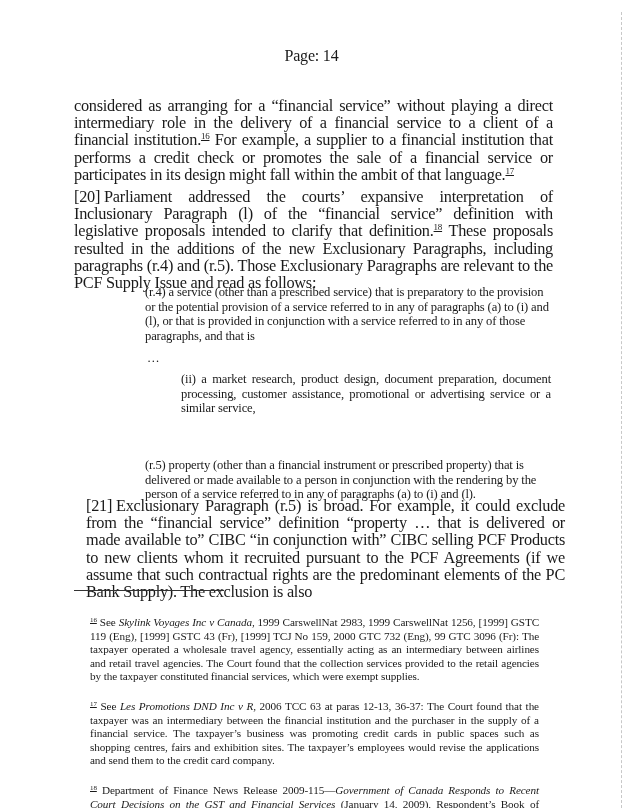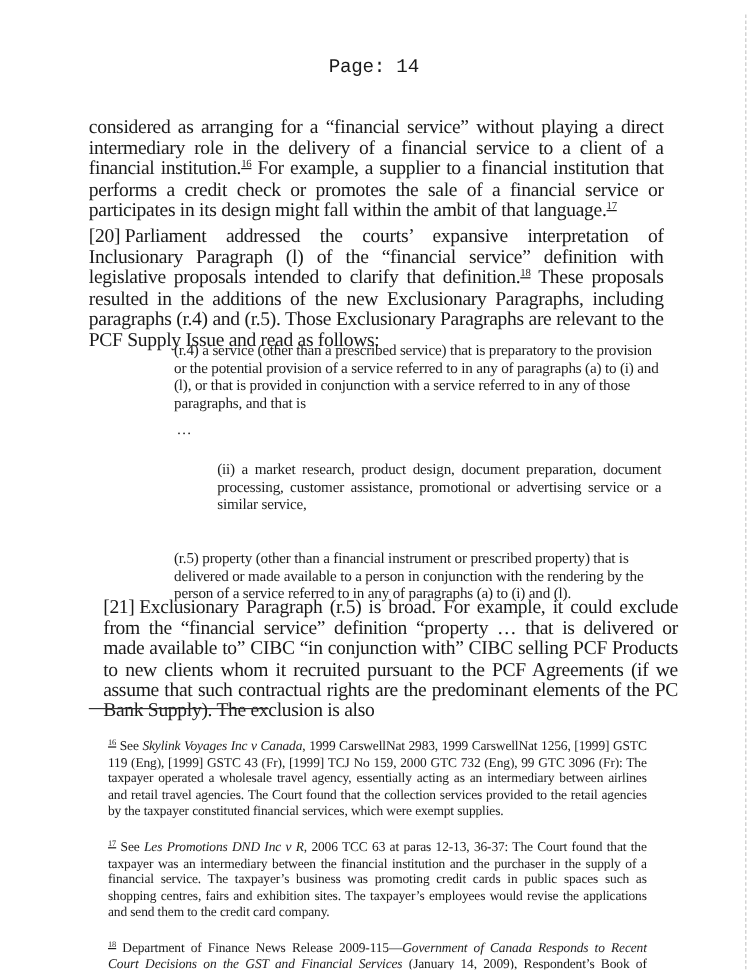--- a/index.html
+++ b/index.html
@@ -6,39 +6,39 @@
     body {
       width: 623px; height: 808px; position: relative; overflow: hidden;
       font-family: "Liberation Serif", "DejaVu Serif", serif; color: #1a1a1a;
     }
     .right-border {
       position: absolute; left: 621px; top: 12px; width: 0; height: 796px;
       border-left: 1px dashed #c8c8c8;
     }
     .page-num {
       position: absolute; top: 47px; left: 0; width: 623px; text-align: center;
-      font-size: 16px; letter-spacing: -0.2px; font-family: Liberation Mono, monospace;
+      font-size: 16px; letter-spacing: -0.2px;
     }
     .body-text {
       position: absolute; left: 74px; width: 479px;
       font-size: 16.3px; line-height: 17.2px; text-align: justify;
       letter-spacing: -0.25px;
     }
     .body-text p { margin: 0; }
     sup { font-size: 9px; line-height: 0; vertical-align: 6px; text-decoration: underline; }
     .para1 { top: 97px; }
     .para20 { top: 188px; }
     .para20 .num { display: inline-block; width: 30px; }
     .quote {
       position: absolute; left: 111px; width: 406px;
       font-size: 12.6px; line-height: 14.6px; letter-spacing: -0.15px; margin-left: 34px;
     }
     .quote-r4 { top: 285px; }
     .ellipsis { position: absolute; left: 147px; top: 351px; font-size: 12.6px; }
-    .quote-ii { left: 147px; width: 370px; top: 384px; text-align: justify; }
+    .quote-ii { left: 147px; width: 370px; top: 372px; text-align: justify; }
     .quote-r5 { top: 458px; }
     .para21 { top: 497px; margin-left: 12px; }
     .para21 .num { display: inline-block; width: 30px; }
     .fn-rule {
       position: absolute; left: 74px; top: 590px; width: 150px; height: 0;
       border-top: 1px solid #333;
     }
     .footnotes {
       position: absolute; left: 74px; top: 600px; width: 481px;
       font-size: 11.2px; line-height: 13.6px; text-align: justify;

